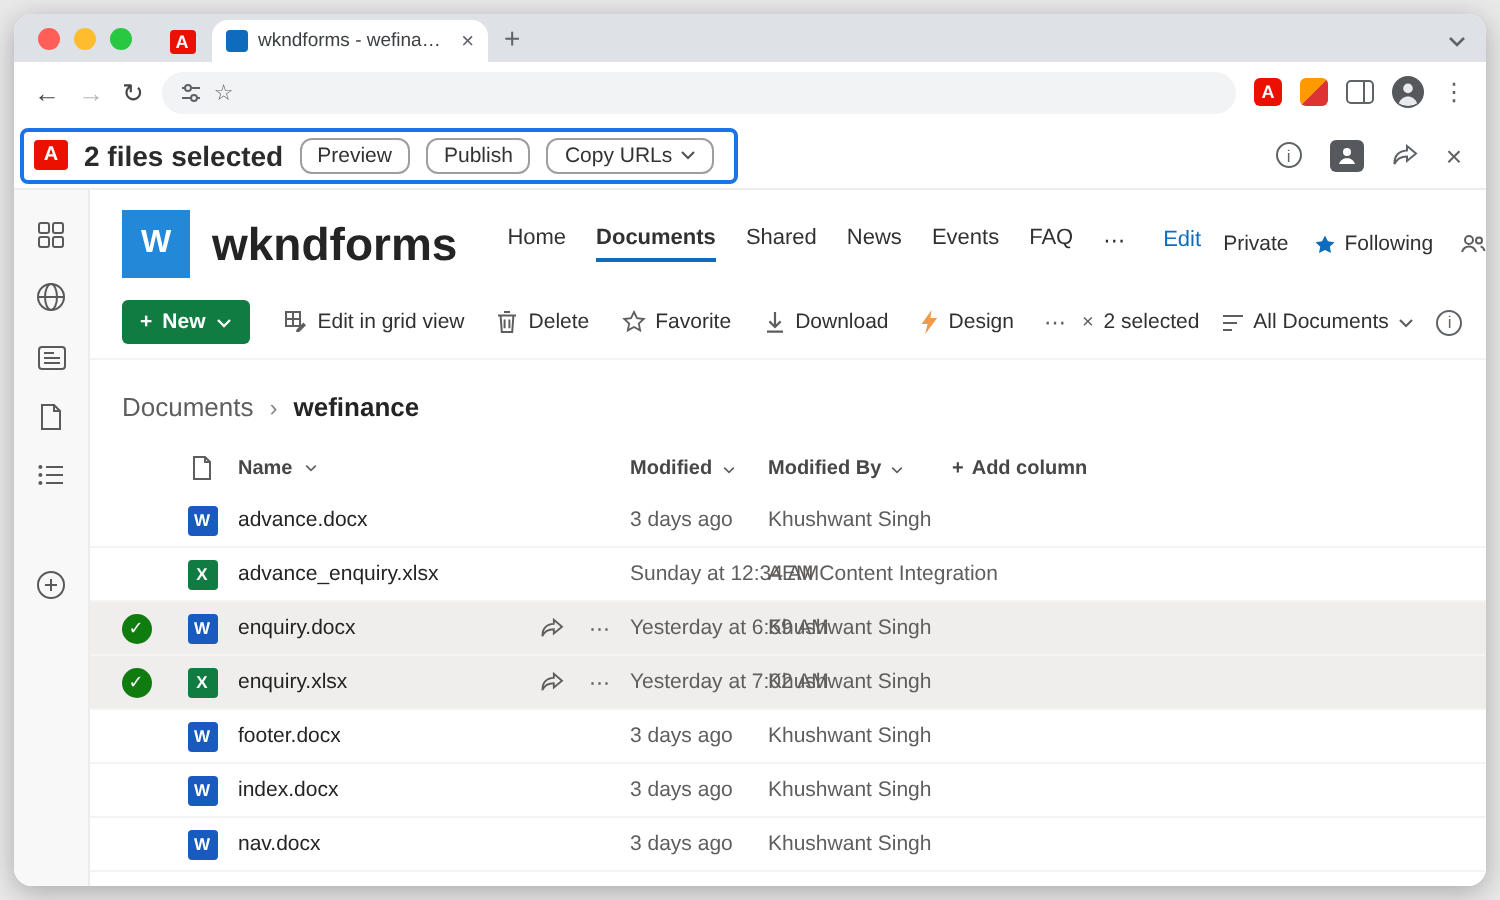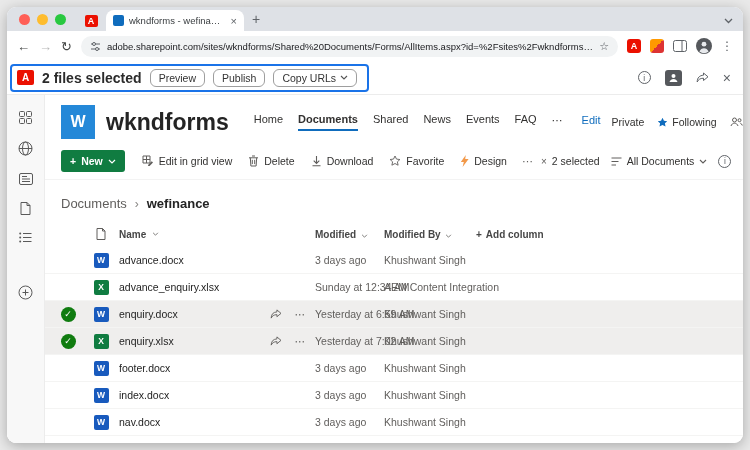--- a/index.html
+++ b/index.html
@@ -154,21 +154,20 @@
     <span class="navbtn dis">→</span>
     <span class="navbtn">↻</span>
     <div class="addressbar">
       <span class="ticon">
         <svg width="11" height="11" viewBox="0 0 11 11">
             <path d="M1 3h9M1 8h9" stroke="currentColor" stroke-width="1"></path>
             <circle cx="4" cy="3" r="1.5" fill="#f1f3f4" stroke="currentColor"></circle>
             <circle cx="7" cy="8" r="1.5" fill="#f1f3f4" stroke="currentColor"></circle>
           </svg>
       </span>
-      <span class="url">adobe.sharepoint.com/sites/wkndforms/Shared%20Documents/Forms/AllItems.aspx?id=%2Fsites%2Fwkndforms…</span>
       <span class="star">☆</span>
     </div>
     <span class="ext-adobe">A</span>
     <span class="ext-2"></span>
     <span class="ticon">
       <svg width="14" height="12" viewBox="0 0 14 12">
           <rect x="0.5" y="0.5" width="13" height="11" rx="2" fill="none" stroke="currentColor"></rect>
           <path d="M9 0.5v11" stroke="currentColor"></path>
         </svg>
     </span>
@@ -313,30 +312,30 @@
             </svg>
           <span>Edit in grid view</span>
         </span>
         <span class="cmd-item">
           <svg class="ci" width="11" height="12" viewBox="0 0 11 12">
               <path d="M1 2.8h9M4 1h3M2.3 2.8l.6 8.2h5.2l.6-8.2M4.3 4.8v4.3M6.7 4.8v4.3" fill="none" stroke="currentColor"></path>
             </svg>
           <span>Delete</span>
         </span>
         <span class="cmd-item">
+          <svg class="ci" width="12" height="12" viewBox="0 0 12 12">
+              <path d="M6 1l1.5 3.1 3.4.4-2.5 2.3.7 3.4L6 8.5 2.9 10.2l.7-3.4L1.1 4.5l3.4-.4z" fill="none" stroke="currentColor" stroke-width=".9"></path>
+            </svg>
+          <span>Favorite</span>
+        </span>
+        <span class="cmd-item">
           <svg class="ci" width="11" height="12" viewBox="0 0 11 12">
               <path d="M5.5 1v7M2.7 5.7l2.8 2.8 2.8-2.8M1.5 10.8h8" fill="none" stroke="currentColor" stroke-width="1.1"></path>
             </svg>
           <span>Download</span>
-        </span>
-        <span class="cmd-item">
-          <svg class="ci" width="12" height="12" viewBox="0 0 12 12">
-              <path d="M6 1l1.5 3.1 3.4.4-2.5 2.3.7 3.4L6 8.5 2.9 10.2l.7-3.4L1.1 4.5l3.4-.4z" fill="none" stroke="currentColor" stroke-width=".9"></path>
-            </svg>
-          <span>Favorite</span>
         </span>
         <span class="cmd-item">
           <svg class="bolt" width="9" height="12" viewBox="0 0 9 12">
               <path d="M5.8 0L.8 7h3l-1.2 5 6-8H5.2z" fill="#f2994a"></path>
             </svg>
           <span>Design</span>
         </span>
         <span class="cmd-overflow">⋯</span>
         <div class="cmd-right">
           <span class="sel-count">

